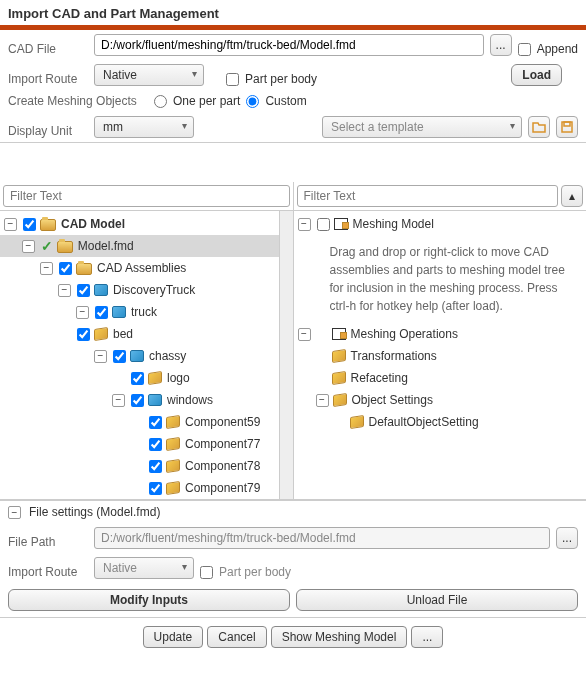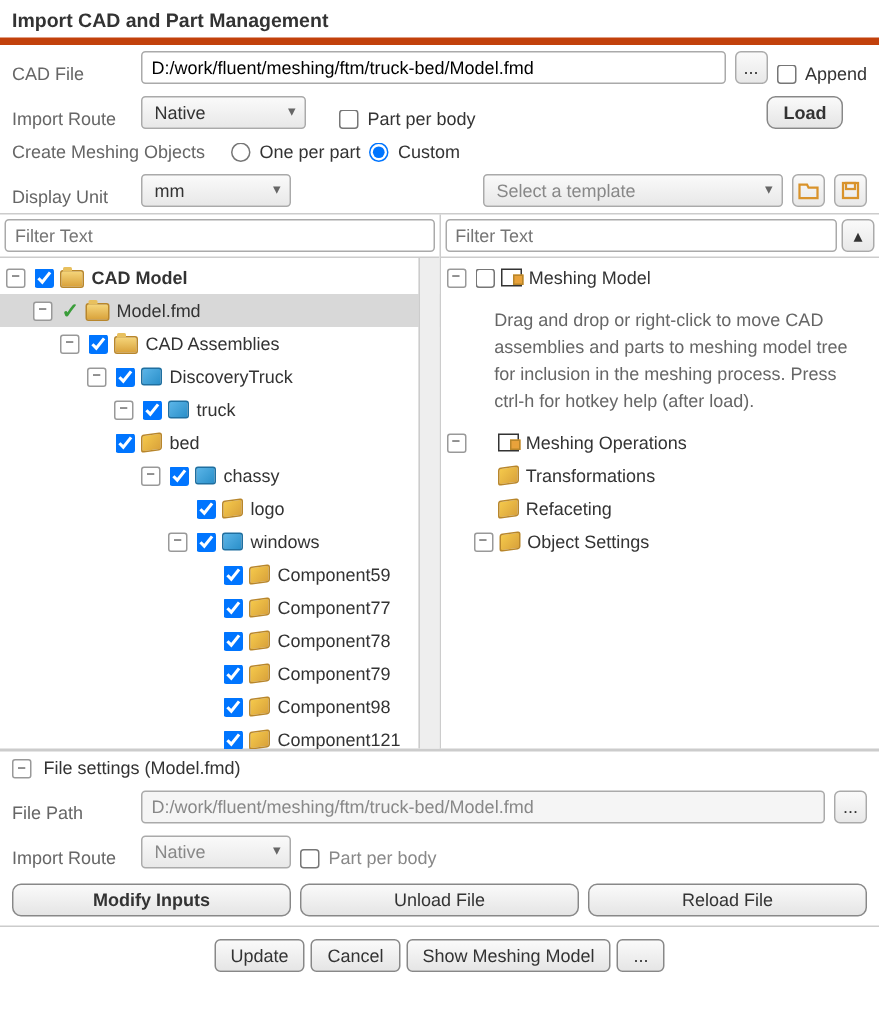--- a/index.html
+++ b/index.html
@@ -10,21 +10,21 @@
 input[type=text] { border: 1px solid #aaa; padding: 3px 6px; border-radius: 3px; background: #fff; flex: 1; }
 input[type=text].ro { background: #f5f5f5; color: #888; }
 select, .select { border: 1px solid #aaa; border-radius: 3px; padding: 3px 18px 3px 8px; background: #f8f8f8; position: relative; min-width: 100px; appearance: none; background-image: linear-gradient(#fafafa,#e8e8e8); }
 .select::after { content: "▾"; position: absolute; right: 6px; top: 3px; color: #666; font-size: 10px; }
 .btn { border: 1px solid #888; border-radius: 6px; padding: 3px 10px; background: linear-gradient(#fafafa,#e5e5e5); cursor: pointer; font-weight: bold; }
 .btn.plain { font-weight: normal; border-radius: 4px; }
 .iconbtn { border: 1px solid #aaa; border-radius: 4px; width: 22px; height: 22px; display: inline-flex; align-items: center; justify-content: center; background: linear-gradient(#fafafa,#e8e8e8); cursor: pointer; }
 .checkbox { width: 13px; height: 13px; }
 .radio { width: 13px; height: 13px; }
 .trees { display: flex; border-top: 1px solid #ccc; border-bottom: 1px solid #ccc; height: 358px; }
-.tree-pane { flex: 1; display: flex; flex-direction: column; border-right: 1px solid #ccc; overflow: hidden; }
+.tree-pane { flex: 1; display: flex; flex-direction: column; border-right: 1px solid #ccc; overflow: hidden; margin-top: 39px; }
 .tree-pane:last-child { border-right: none; }
 .filter-row { display: flex; padding: 3px; gap: 3px; border-bottom: 1px solid #ccc; }
 .tree { flex: 1; overflow-y: auto; overflow-x: hidden; padding: 2px 0; position: relative; }
 .tree-row { display: flex; align-items: center; height: 22px; padding-left: 4px; white-space: nowrap; gap: 2px; }
 .tree-row.sel { background: #d8d8d8; }
 .exp { width: 13px; height: 13px; border: 1px solid #999; display: inline-flex; align-items: center; justify-content: center; font-size: 10px; line-height: 1; cursor: pointer; background: #fff; border-radius: 2px; margin-right: 2px; flex-shrink: 0; }
 .exp.none { border: none; background: transparent; }
 .chk { width: 13px; height: 13px; margin: 0 2px; flex-shrink: 0; }
 .tick { color: #3a9d3a; font-weight: bold; font-size: 14px; margin: 0 2px; }
 .ico { width: 16px; height: 16px; display: inline-block; margin-right: 3px; flex-shrink: 0; }
@@ -217,20 +217,24 @@
         </div>
       <div class="tree-row" style="padding-left:38px">
           <span class="ico ico-box"></span>
           <span>Refaceting</span>
         </div>
       <div class="tree-row" style="padding-left:22px">
           <span class="exp">−</span>
           <span class="ico ico-box"></span>
           <span>Object Settings</span>
         </div>
+      <div class="tree-row" style="padding-left:56px">
+          <span class="ico ico-box"></span>
+          <span>DefaultObjectSetting</span>
+        </div>
     </div>
   </div>
 </div>
 
 <div class="section">
   <div class="row">
     <span class="exp">−</span>
     <span>File settings (Model.fmd)</span>
   </div>
   <div class="row">
@@ -240,21 +244,20 @@
   </div>
   <div class="row">
     <span class="label">Import Route</span>
     <div class="select" style="width:70px;color:#888">Native</div>
     <input type="checkbox" class="checkbox" style="">
     <span style="color:#888">Part per body</span>
   </div>
   <div class="btnrow">
     <span class="btn wide" style="font-weight:bold">Modify Inputs</span>
     <span class="btn wide">Unload File</span>
-    <span class="btn wide">Reload File</span>
   </div>
 </div>
 
 <div class="footer">
   <span class="btn plain">Update</span>
   <span class="btn plain">Cancel</span>
   <span class="btn plain">Show Meshing Model</span>
   <span class="btn plain">...</span>
 </div>
 

